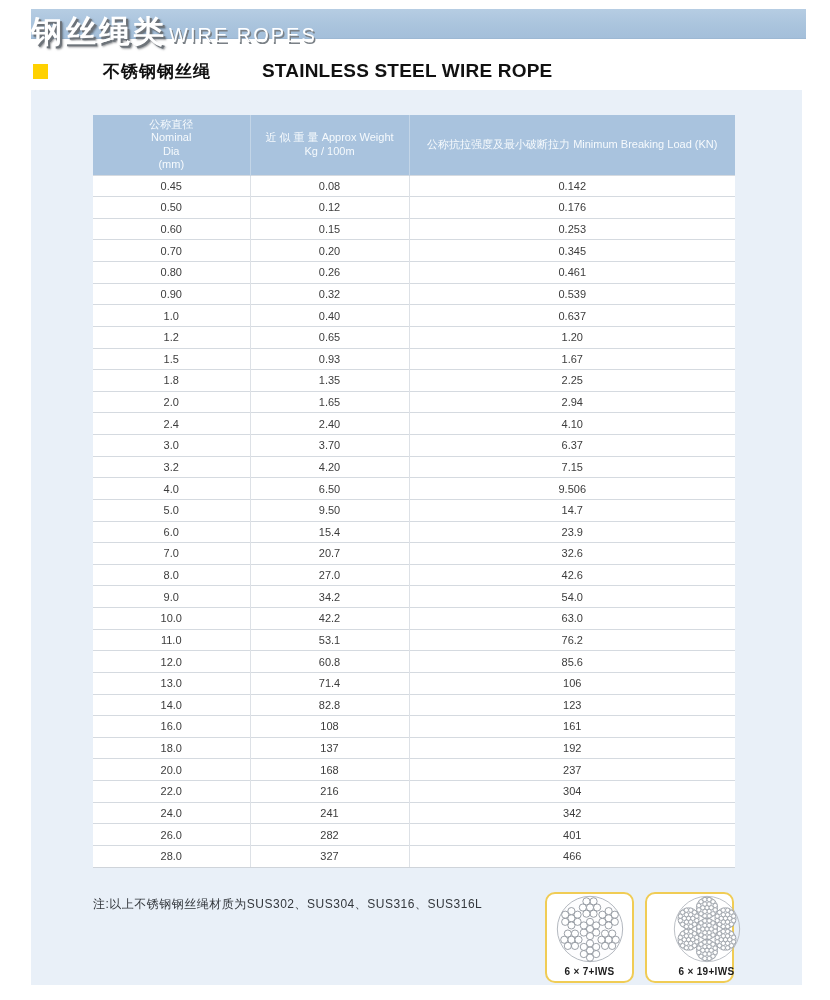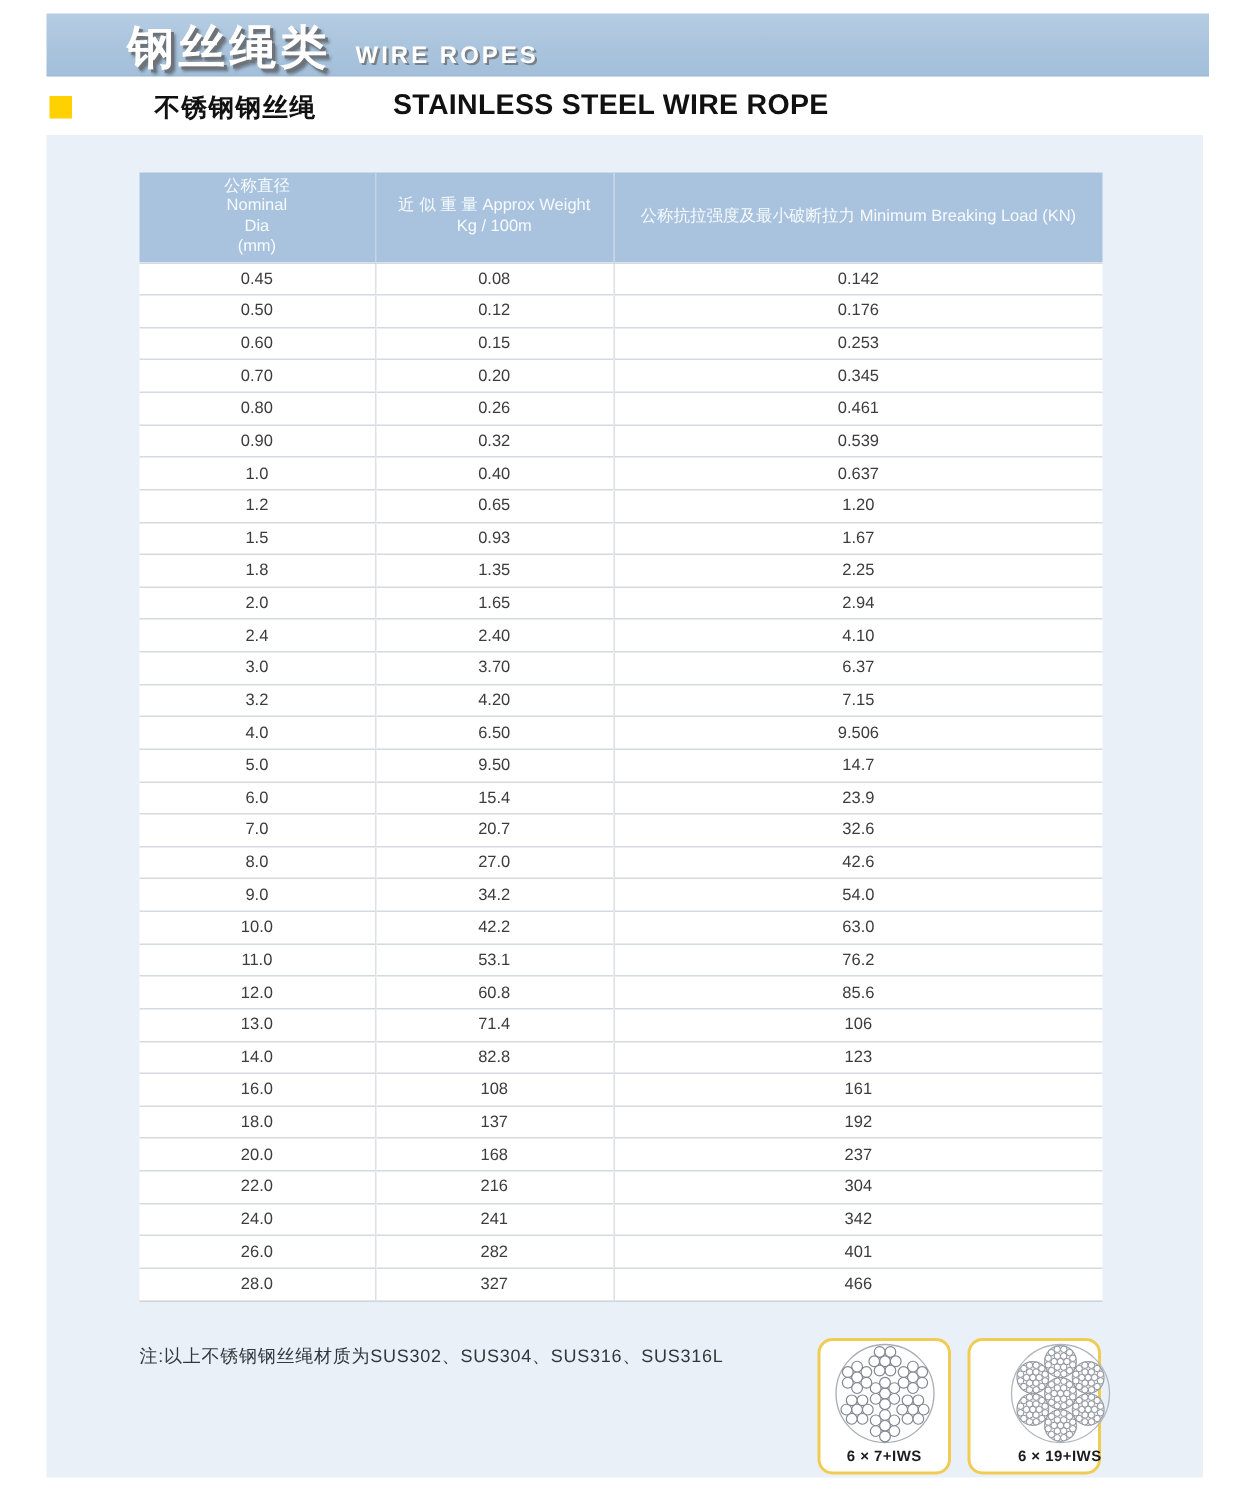--- a/index.html
+++ b/index.html
@@ -11,39 +11,38 @@
     width: 830px;
     height: 1000px;
     background: #ffffff;
     overflow: hidden;
   }
 
   
   .banner {
     position: absolute;
     left: 31px; top: 9px;
-    width: 775px; height: 42px;
+    width: 775px; height: 30px;
     background: linear-gradient(180deg, #b6cde3 0%, #aac4dd 55%, #a4bfda 100%);
     border-bottom: 1px solid #9db8d3;
     display: flex;
     align-items: baseline;
-    padding-left: 54px;
   }
   .banner-cn {
     font-size: 31px;
     font-weight: bold;
     color: #ffffff;
     letter-spacing: 3px;
     text-shadow: 2px 2px 0 #6d7379, 3px 3px 2px rgba(60,64,70,.55);
     line-height: 46px;
   }
   .banner-en {
-    margin-left: 16px;
-    font-size: 16px;
-    font-weight: bold;
+    margin-left: 2px;
+    font-size: 20px;
+    font-weight: normal;
     color: #ffffff;
     letter-spacing: 2px;
     text-shadow: 1.5px 1.5px 0 #7a8086;
   }
 
   
   .section-head {
     position: absolute;
     left: 33px; top: 61px;
     height: 20px;

